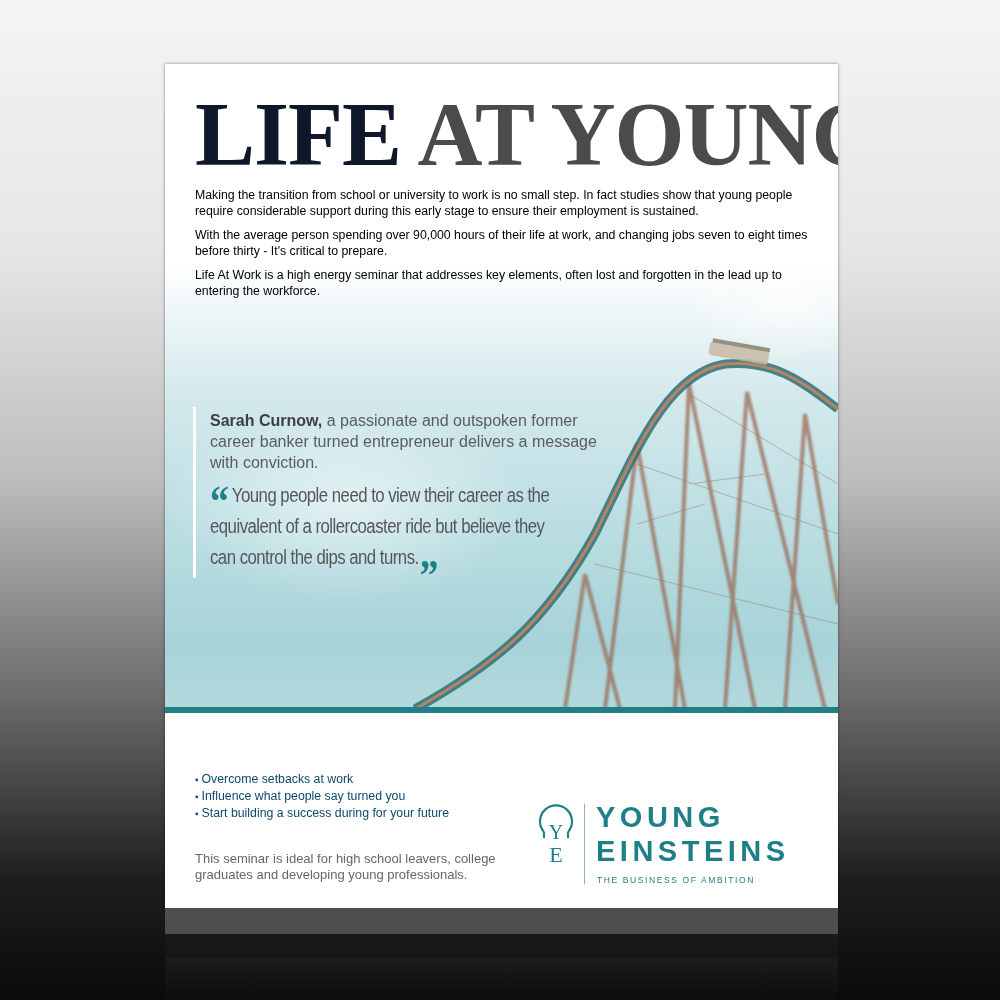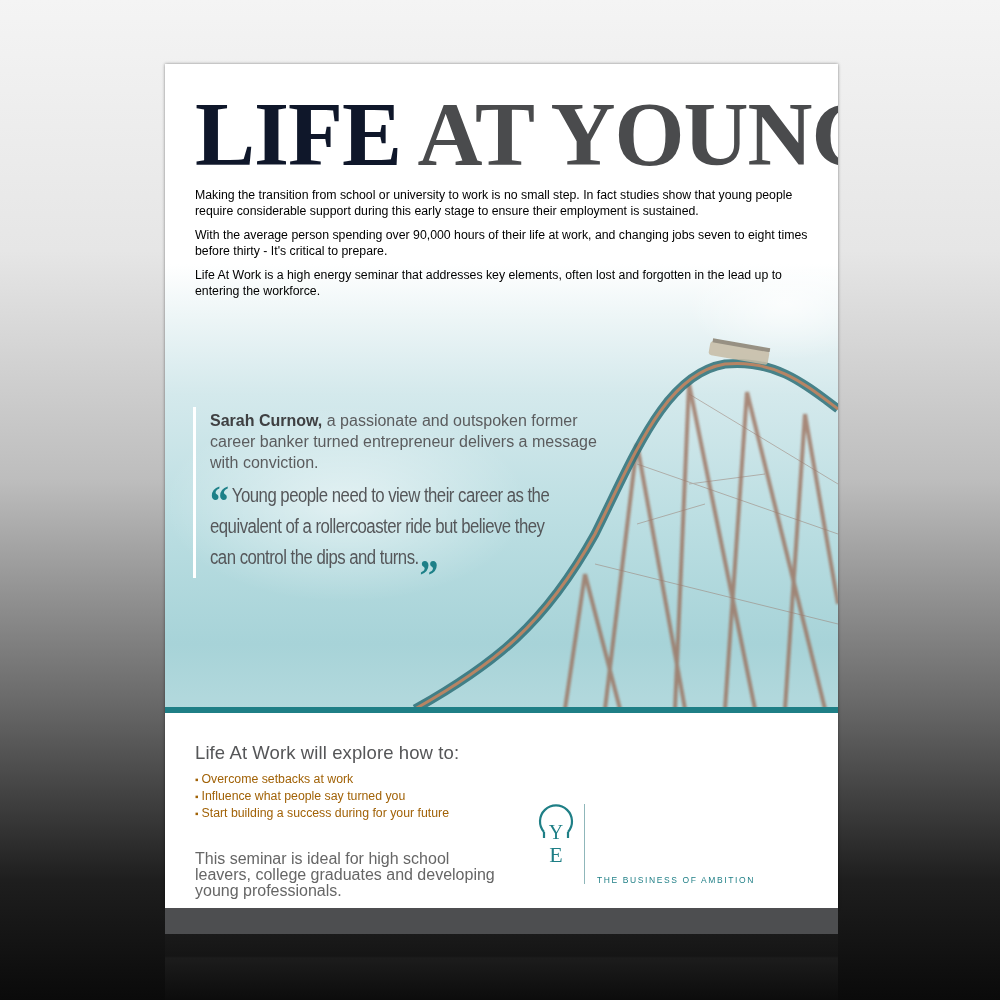--- a/index.html
+++ b/index.html
@@ -66,26 +66,26 @@
     font-size: 44px; line-height: 0; position: relative;
   }
   .qmark.open { top: 14px; margin-right: 4px; }
   .qmark.close { top: 26px; margin-left: 1px; }
   .explore-title {
     position: absolute; left: 30px; top: 678px;
     font-size: 18.5px; color: #555658; letter-spacing: 0.1px;
   }
   .explore-list {
     position: absolute; left: 30px; top: 707px; list-style: none;
-    font-size: 12.3px; line-height: 16px; color: #a16207;
+    font-size: 12.3px; line-height: 16px; color: #0c4a6e;
   }
   .explore-list li::before { content: "\25AA"; margin-right: 3px; font-size: 10px; }
   .ideal {
     position: absolute; left: 30px; top: 787px; width: 310px;
-    font-size: 16px; line-height: 16px; color: #666;
+    font-size: 13px; line-height: 16px; color: #666;
   }
   .logo-mark { position: absolute; left: 370px; top: 738px; }
   .logo-divider {
     position: absolute; left: 419px; top: 740px; width: 1px; height: 80px;
     background: #8fb7ba;
   }
   .logo-text {
     position: absolute; left: 431px; top: 736px;
     color: #1f7f86; font-weight: bold; font-size: 29px; letter-spacing: 4.5px;
     line-height: 34px;
@@ -158,33 +158,36 @@
     <p>With the average person spending over 90,000 hours of their life at work, and changing jobs seven to eight times before thirty - It's critical to prepare.</p>
     <p>Life At Work is a high energy seminar that addresses key elements, often lost and forgotten in the lead up to entering the workforce.</p>
   </div>
 
   <div class="quote-bar"></div>
 
   <div class="bio"><b>Sarah Curnow,</b><span> a passionate and outspoken former career banker turned entrepreneur delivers a message with conviction.</span></div>
 
   <div class="quote"><span class="qmark open">“</span><span>Young people need to view their career as the equivalent of a rollercoaster ride but believe they can control the dips and turns.</span><span class="qmark close">”</span></div>
 
-  <div class="explore-title">Life At Work will explore how to:</div>
   <ul class="explore-list">
     <li>Overcome setbacks at work</li>
     <li>Influence what people say turned you</li>
     <li>Start building a success during for your future</li>
   </ul>
   <p class="ideal">This seminar is ideal for high school leavers, college graduates and developing young professionals.</p>
 
   <svg class="logo-mark" width="42" height="66" viewBox="0 0 42 66">
     <path d="M 9 30 A 16 16 0 1 1 33 30" stroke="#1f7f86" stroke-width="2.2" fill="none"></path>
     <path d="M 9 30 L 9 36 M 33 30 L 33 36" stroke="#1f7f86" stroke-width="2.2"></path>
     <text x="21" y="37" text-anchor="middle" font-family="Liberation Serif, serif" font-size="20" fill="#1f7f86">Y</text>
     <text x="21" y="60" text-anchor="middle" font-family="Liberation Serif, serif" font-size="22" fill="#1f7f86">E</text>
   </svg>
   <div class="logo-divider"></div>
+  <div class="logo-text">
+    <div>YOUNG</div>
+    <div>EINSTEINS</div>
+  </div>
   <div class="logo-tag">THE BUSINESS OF AMBITION</div>
 
 </div>
 
 <div class="page-base"></div>
 <div class="reflection"></div>
 
 </body></html>

